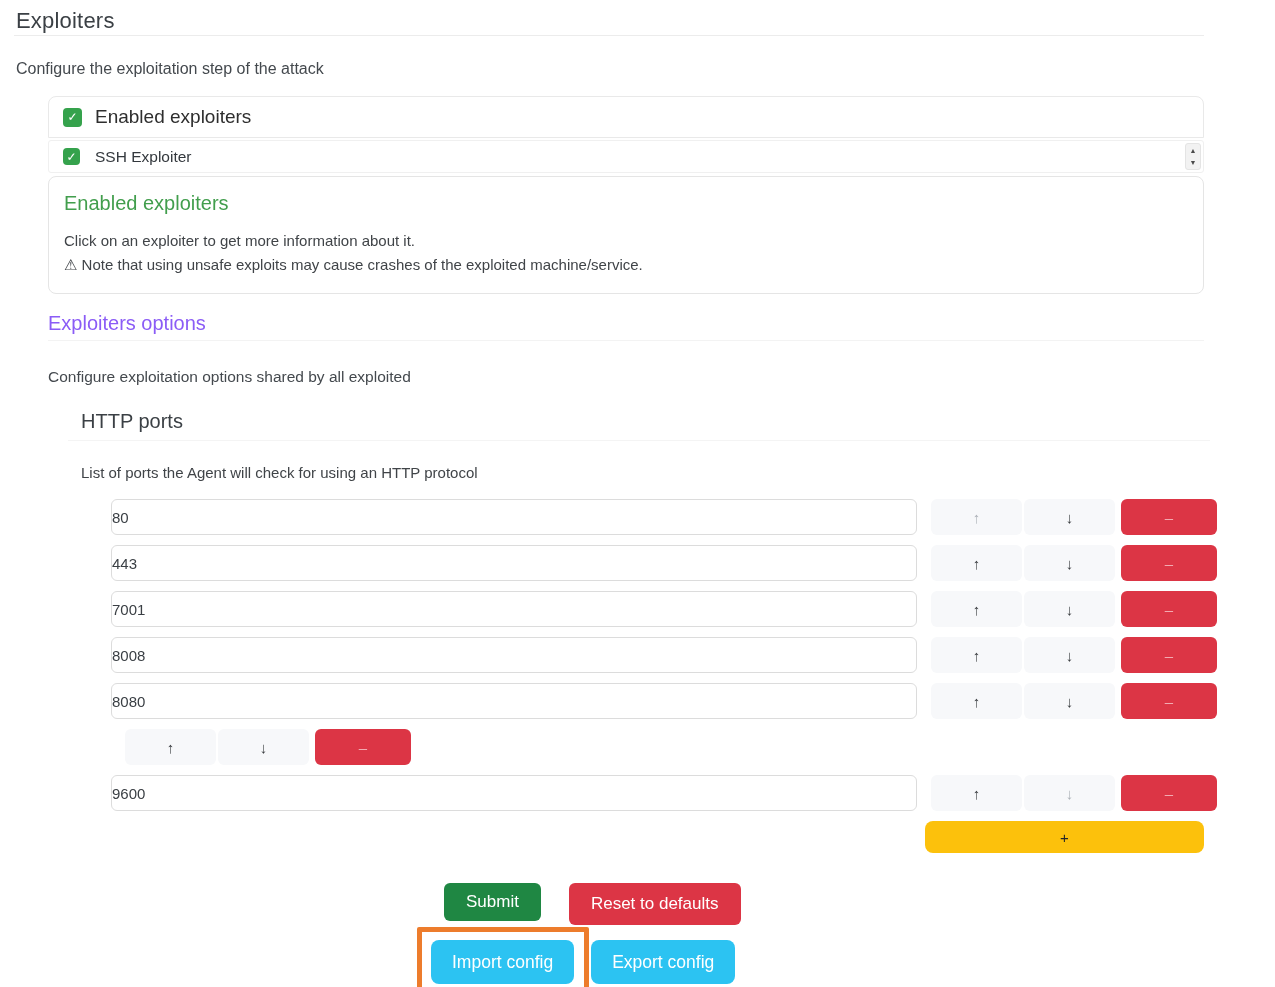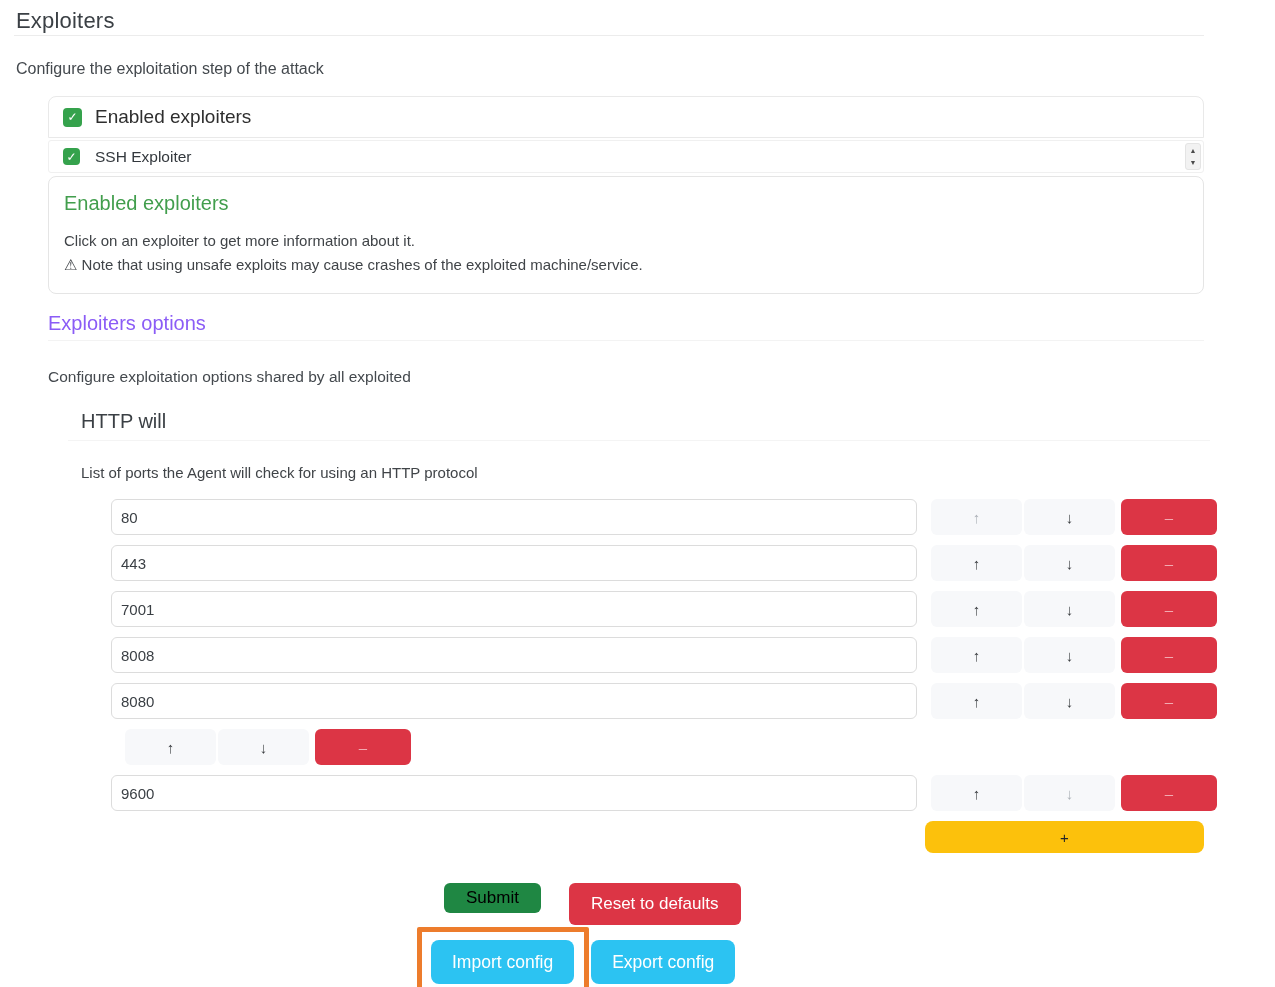--- a/index.html
+++ b/index.html
@@ -77,21 +77,21 @@
     font-size: 20px; font-weight: 400; color: #3b4045; line-height: 27px;
   }
   .group-rule { border: none; border-top: 1px solid #f4f4f4; margin: 5px 65px 0 68px; }
   .group-desc { margin: 22px 0 0 81px; font-size: 15px; color: #404448; line-height: 19px; }
   
   .port-rows { margin: 17px 0 0 111px; }
   .port-row { display: flex; align-items: stretch; height: 36px; margin-bottom: 10px; }
   .port-input {
     width: 806px; height: 36px;
     border: 1px solid #dcdcdc; border-radius: 6px;
-    padding: 0 9px; font-size: 15px; color: #3a3f44;
+    padding: 0 0; font-size: 15px; color: #3a3f44;
     font-family: "Liberation Sans", sans-serif;
     background: #fff; outline: none;
   }
   .btn { border: none; cursor: pointer; font-family: "Liberation Sans", sans-serif; }
   .move-btn {
     width: 91px; background: #f7f8fa; border-radius: 6px;
     font-size: 15px; color: #3f4245; line-height: 1;
   }
   .move-btn.up { margin-left: 14px; }
   .move-btn.down { margin-left: 2px; }
@@ -103,23 +103,23 @@
   }
   .add-btn {
     display: block; margin: 2px 0 0 925px;
     width: 279px; height: 32px;
     background: #fcc10c; border-radius: 8px;
     color: #212529; font-size: 15px; line-height: 1;
   }
   
   .actions-main { margin: 30px 0 0 444px; display: flex; }
   .submit-btn {
-    height: 30px; padding: 0 22px;
+    height: 38px; padding: 0 22px;
     background: #1f8743; border-radius: 6px;
-    color: #000000; font-size: 17px;
+    color: #ffffff; font-size: 17px;
   }
   .reset-btn {
     height: 42px; padding: 0 22px; margin-left: 28px;
     background: #dc3545; border-radius: 6px;
     color: #fff; font-size: 17px;
   }
   .actions-config { margin: 2px 0 0 417px; display: flex; align-items: flex-start; }
   .highlight-box {
     border: 5px solid #ed7c2c; border-radius: 2px;
     padding: 8px 10px 7px 9px;
@@ -156,21 +156,21 @@
     <div class="info-title">Enabled exploiters</div>
     <div class="info-line first">Click on an exploiter to get more information about it.</div>
     <div class="info-line">⚠ Note that using unsafe exploits may cause crashes of the exploited machine/service.</div>
   </div>
 </div>
 
 <h2 class="section-title">Exploiters options</h2>
 <hr class="section-rule">
 <p class="section-subtitle">Configure exploitation options shared by all exploited</p>
 
-<h3 class="group-title">HTTP will</h3>
+<h3 class="group-title">HTTP ports</h3>
 <hr class="group-rule">
 <p class="group-desc">List of ports the Agent will check for using an HTTP protocol</p>
 
 <div class="port-rows" id="port-rows">
   <div class="port-row">
     <input class="port-input" type="text" value="80" style="">
     <button class="btn move-btn up disabled">↑</button>
     <button class="btn move-btn down">↓</button>
     <button class="btn remove-btn">–</button>
   </div>

